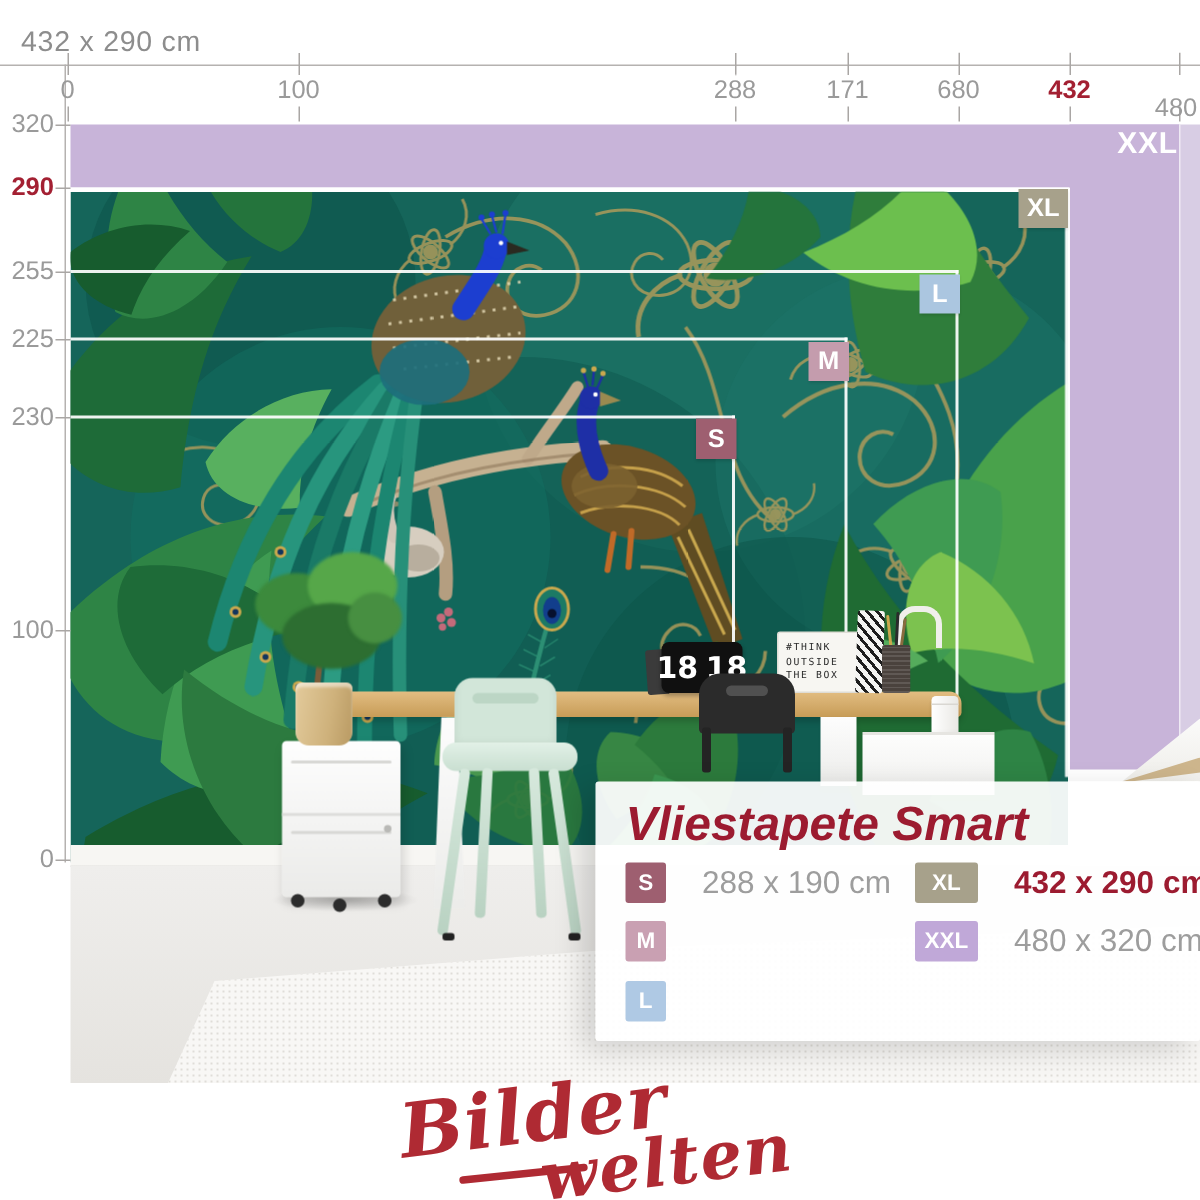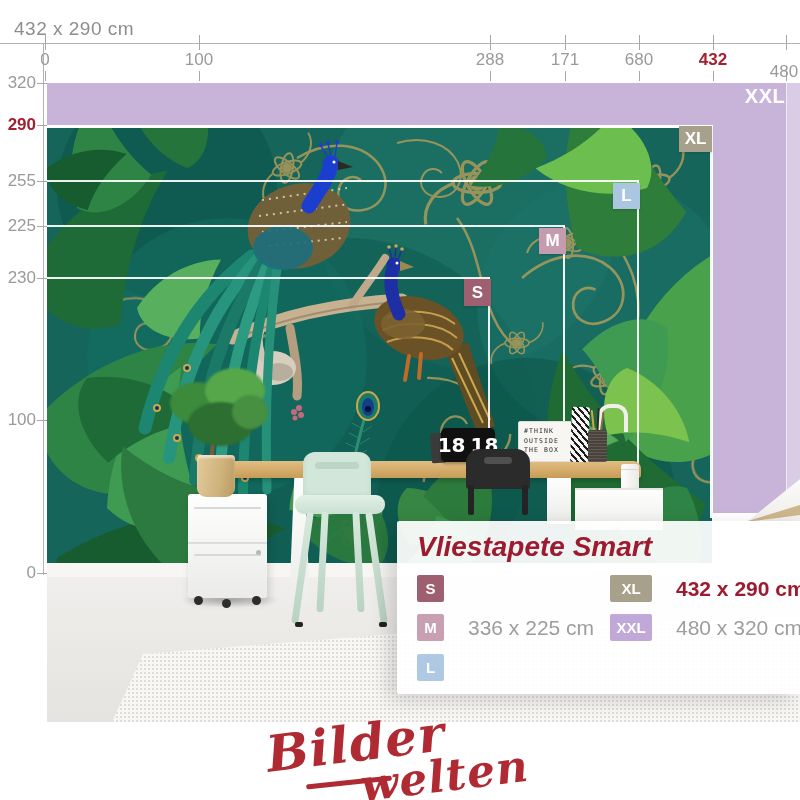--- a/index.html
+++ b/index.html
@@ -95,21 +95,21 @@
      clip-path:polygon(4px 46px,56px 30px,56px 40px,10px 46px);}
 
   
   .badge{display:flex;align-items:center;justify-content:center;color:#fff;font-weight:bold;
          font-size:17px;box-shadow:0 1px 2px rgba(0,0,0,.15);}
   #badge-xxl{left:742px;top:85px;width:46px;font-size:20px;color:#fff;font-weight:bold;letter-spacing:.5px;text-align:center;}
 
   
   #panel{left:397px;top:521px;width:403px;height:173px;background:rgba(255,255,255,.93);
      border-radius:2px;box-shadow:-8px 6px 20px rgba(0,0,0,.16);}
-  #panel-title{position:absolute;left:20px;top:10px;font-size:28px;font-weight:bold;font-style:italic;color:#9c1b30;}
+  #panel-title{position:absolute;left:20px;top:10px;font-size:32px;font-weight:bold;font-style:italic;color:#9c1b30;}
   .size-row{position:absolute;display:flex;align-items:center;}
   .size-row .sq{width:27px;height:27px;border-radius:2px;display:flex;align-items:center;justify-content:center;
       color:#fff;font-weight:bold;font-size:15px;flex:0 0 auto;}
   .size-row.wide .sq{width:42px;}
   .size-row .dims{margin-left:24px;font-size:21px;color:#9d9d9d;white-space:nowrap;}
   .size-row.selected .dims{color:#9c1b30;font-weight:bold;}
 
   
   #logo{left:248px;top:714px;width:330px;height:86px;color:#af2a33;}
   #logo .l1,#logo .l2{position:absolute;font-family:"DejaVu Serif",serif;font-style:italic;font-weight:bold;
@@ -392,24 +392,24 @@
     <span>M</span>
   </div>
   <div class="abs badge" style="left: 464px; top: 279px; width: 27px; height: 27px; background: rgb(158, 95, 112);">
     <span>S</span>
   </div>
 
   <div class="abs" id="panel">
     <div id="panel-title">Vliestapete Smart</div>
     <div class="size-row" style="left:20px;top:54px">
       <div class="sq" style="background: rgb(158, 95, 112);">S</div>
+      <div class="dims">288 x 190 cm</div>
     </div>
     <div class="size-row" style="left:20px;top:93px">
       <div class="sq" style="background: rgb(201, 160, 178);">M</div>
-      <div class="dims">336 x 225 cm</div>
     </div>
     <div class="size-row" style="left:20px;top:133px">
       <div class="sq" style="background: rgb(175, 201, 228);">L</div>
     </div>
     <div class="size-row wide selected" style="left:213px;top:54px">
       <div class="sq" style="background: rgb(167, 161, 139);">XL</div>
       <div class="dims">432 x 290 cm</div>
     </div>
     <div class="size-row wide" style="left:213px;top:93px">
       <div class="sq" style="background: rgb(192, 168, 216);">XXL</div>

